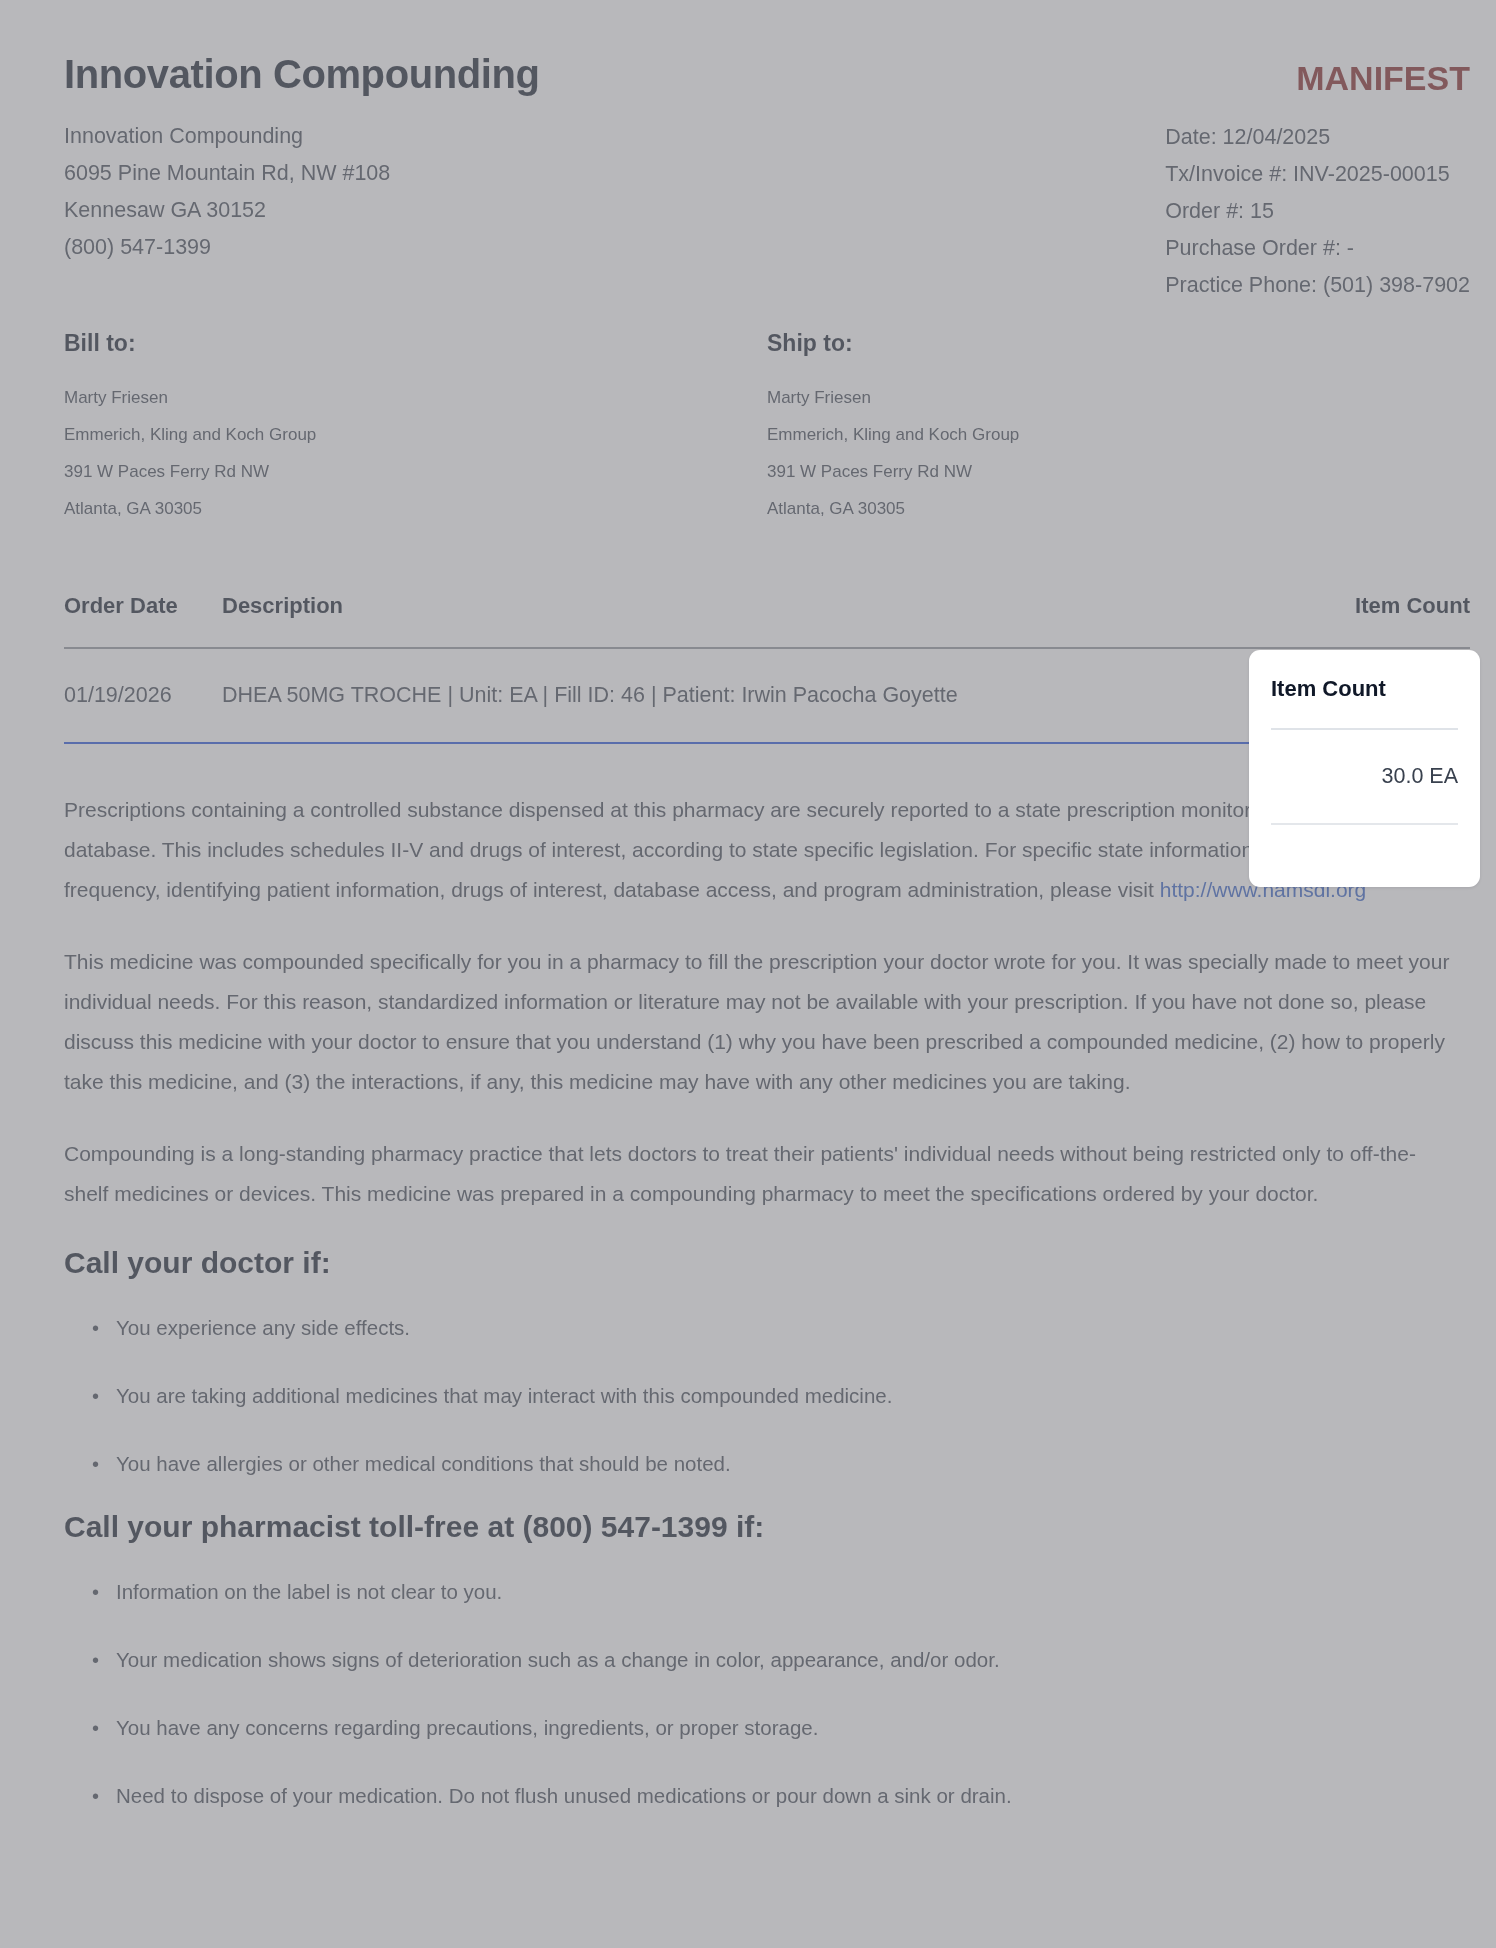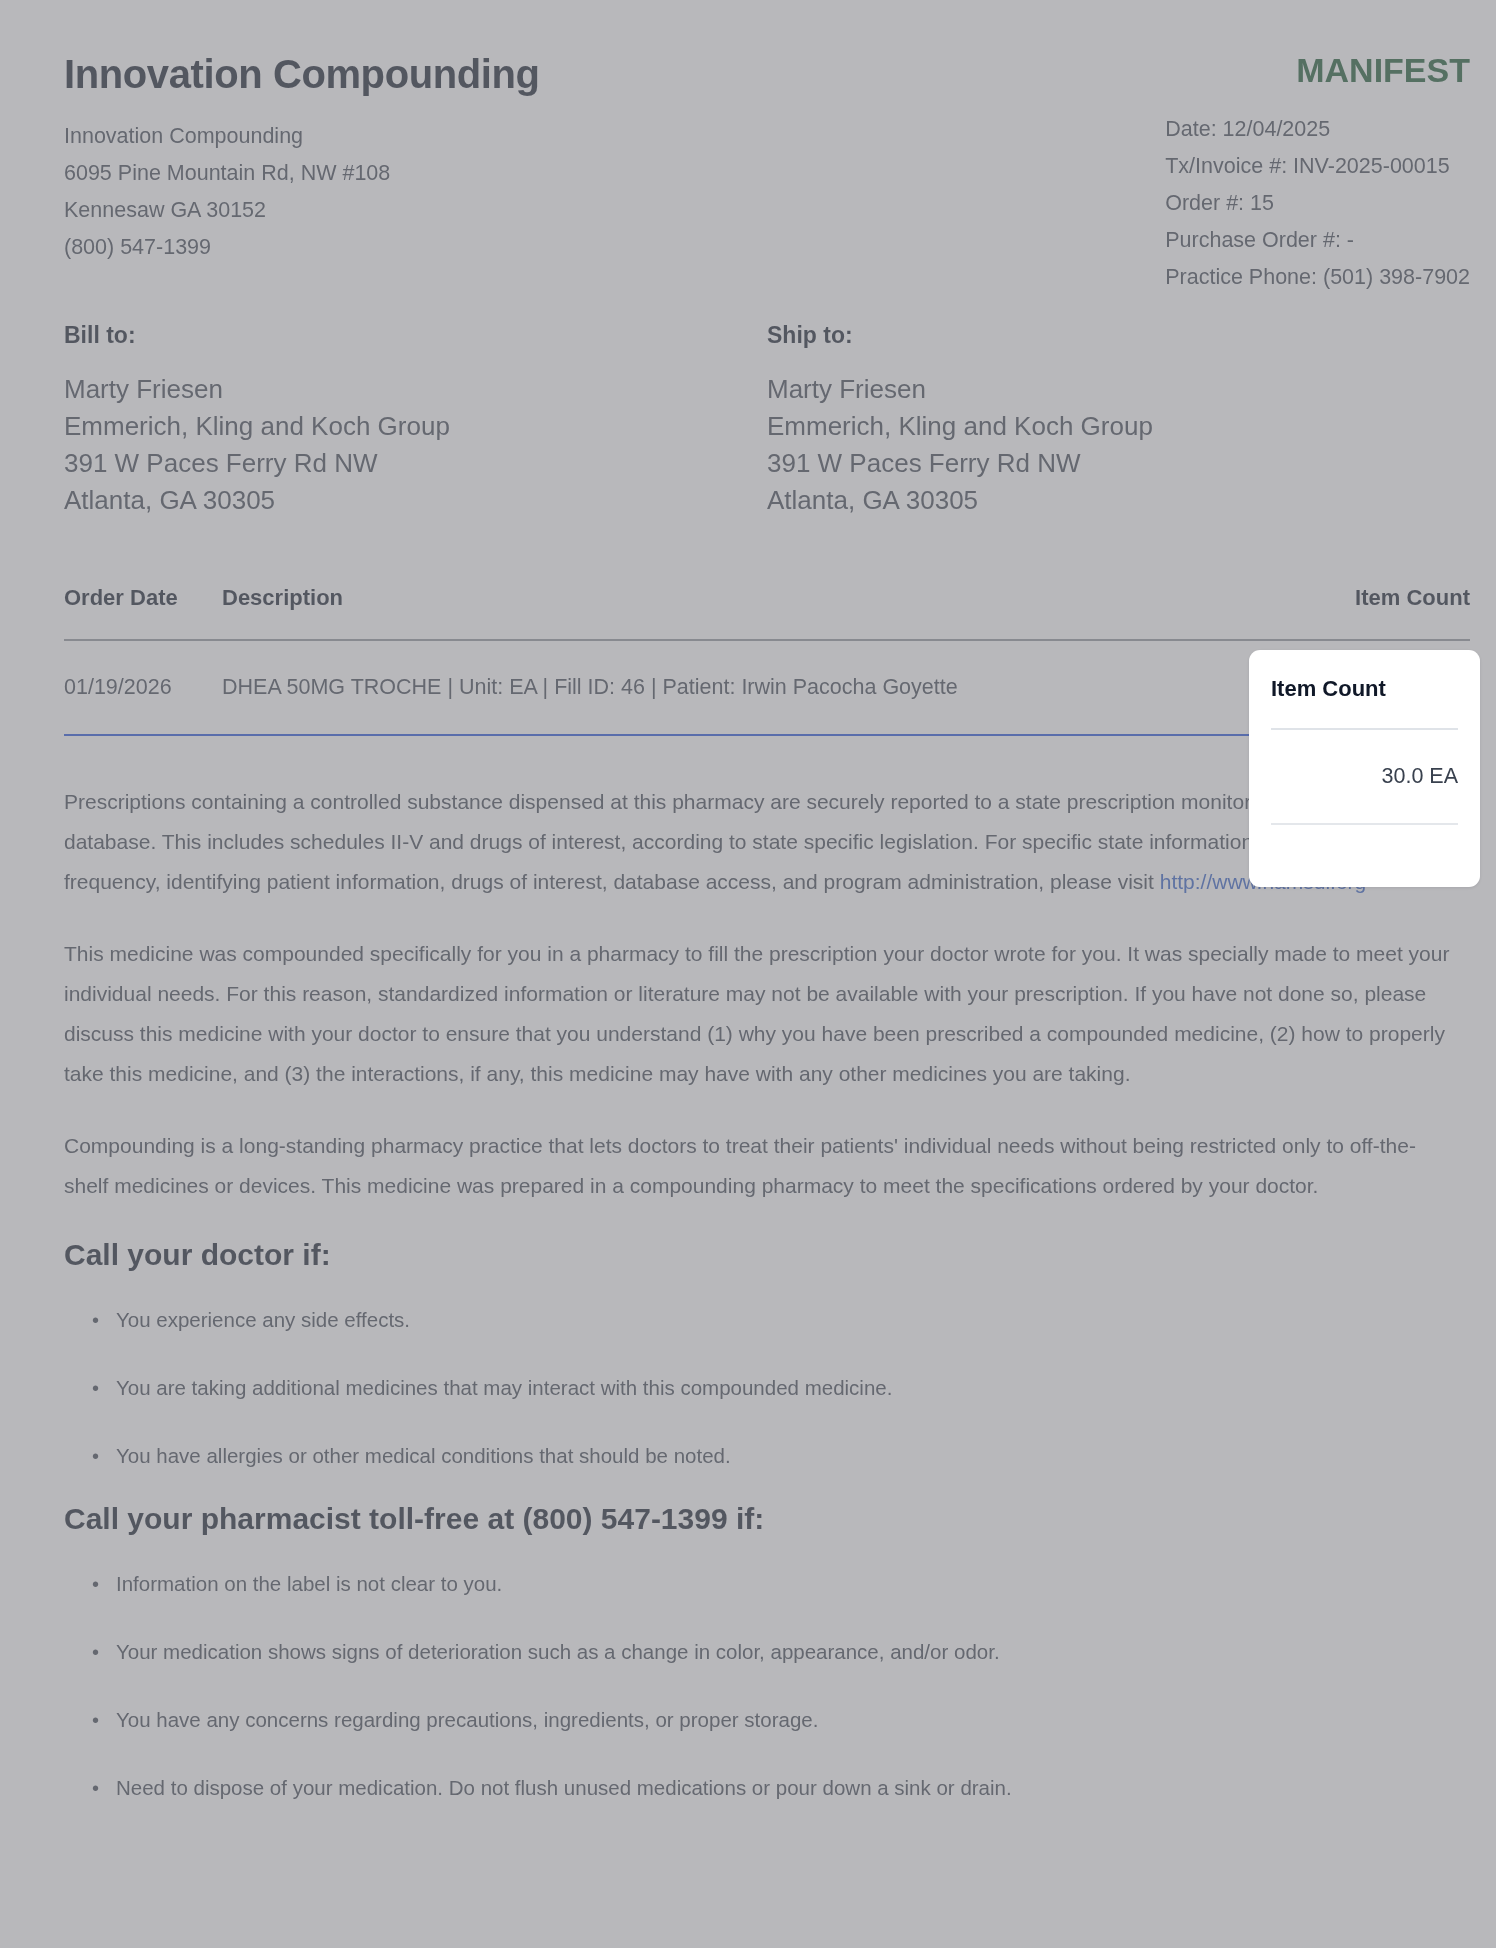--- a/index.html
+++ b/index.html
@@ -55,23 +55,23 @@
     line-height: 1.1;
   }
   .brand-lines {
     font-size: 21.5px;
     line-height: 37px;
     color: #39414e;
   }
   .doc-kind {
     font-size: 34px;
     font-weight: bold;
-    color: #14532d;
+    color: #7f1d1d;
     text-align: right;
-    margin: 0 0 22px 0;
+    margin: 8px 0 22px 0;
     line-height: 1.1;
   }
   .meta-lines {
     font-size: 21.5px;
     line-height: 37px;
     color: #39414e;
     text-align: left;
   }
 
   
@@ -82,21 +82,21 @@
   .party {
     width: 50%;
   }
   .party-heading {
     font-size: 23px;
     font-weight: bold;
     color: #101828;
     margin: 0 0 22px 0;
   }
   .party-lines {
-    font-size: 26px;
+    font-size: 17px;
     line-height: 37px;
     color: #39414e;
   }
 
   
   .items {
     margin-top: 66px;
     width: 100%;
     border-collapse: collapse;
   }

